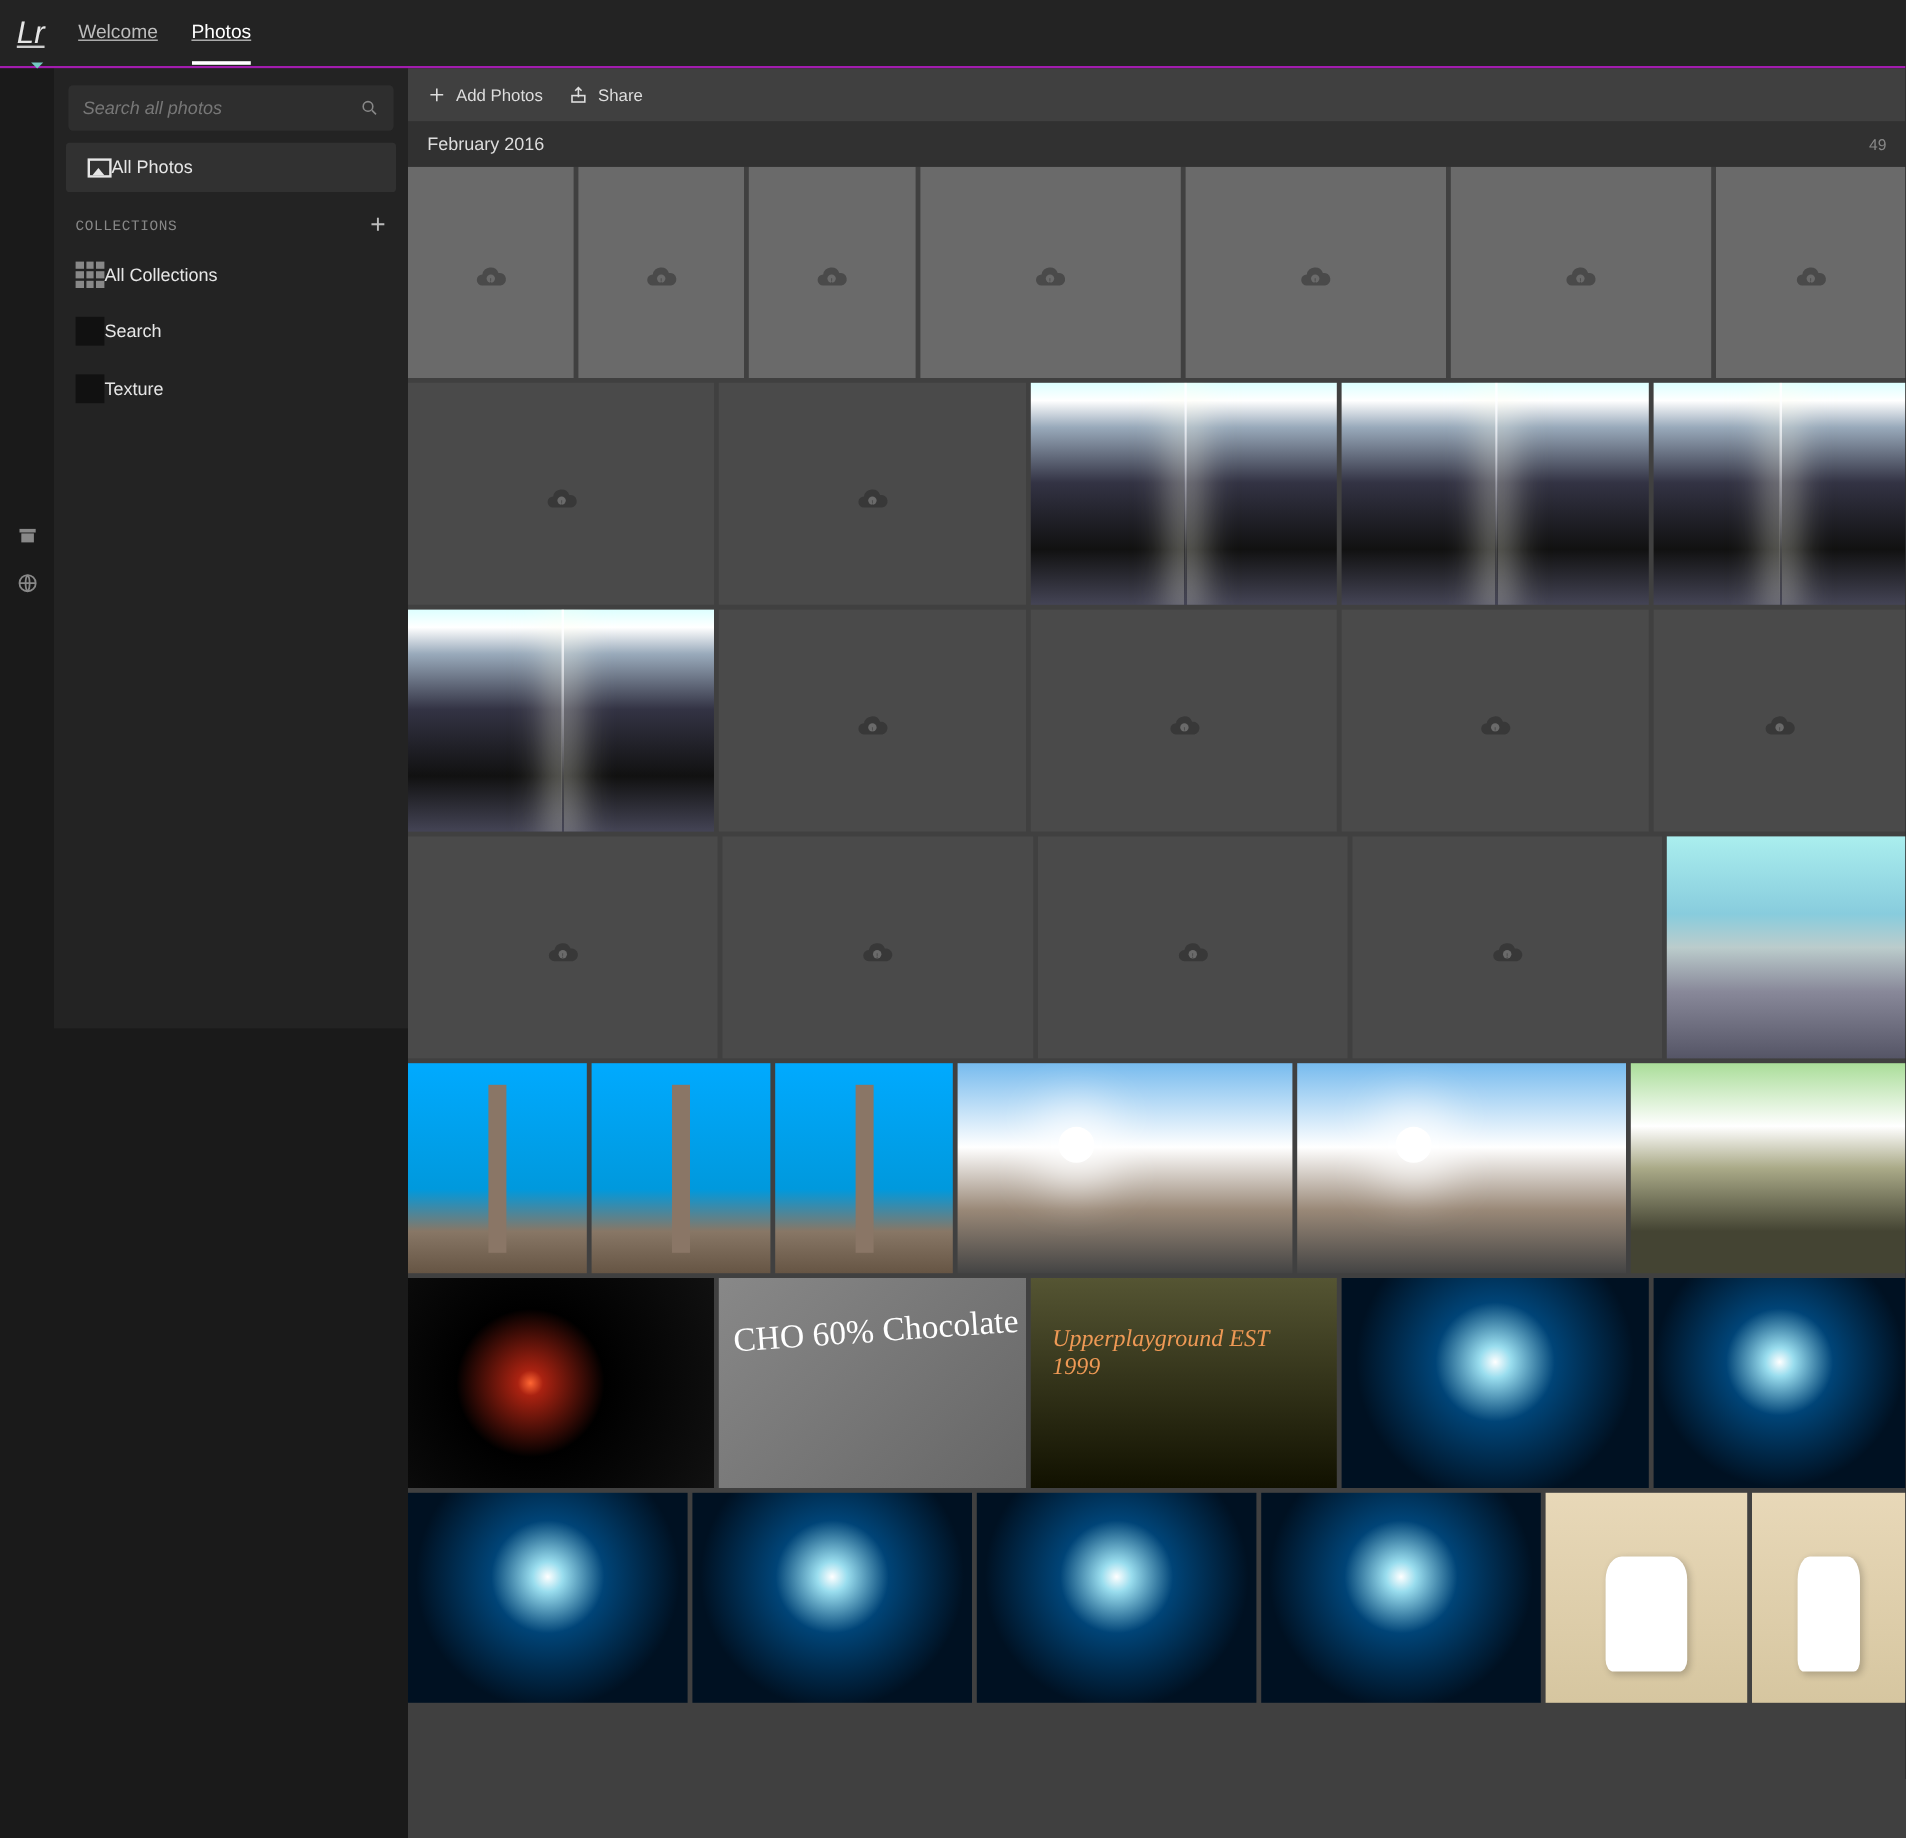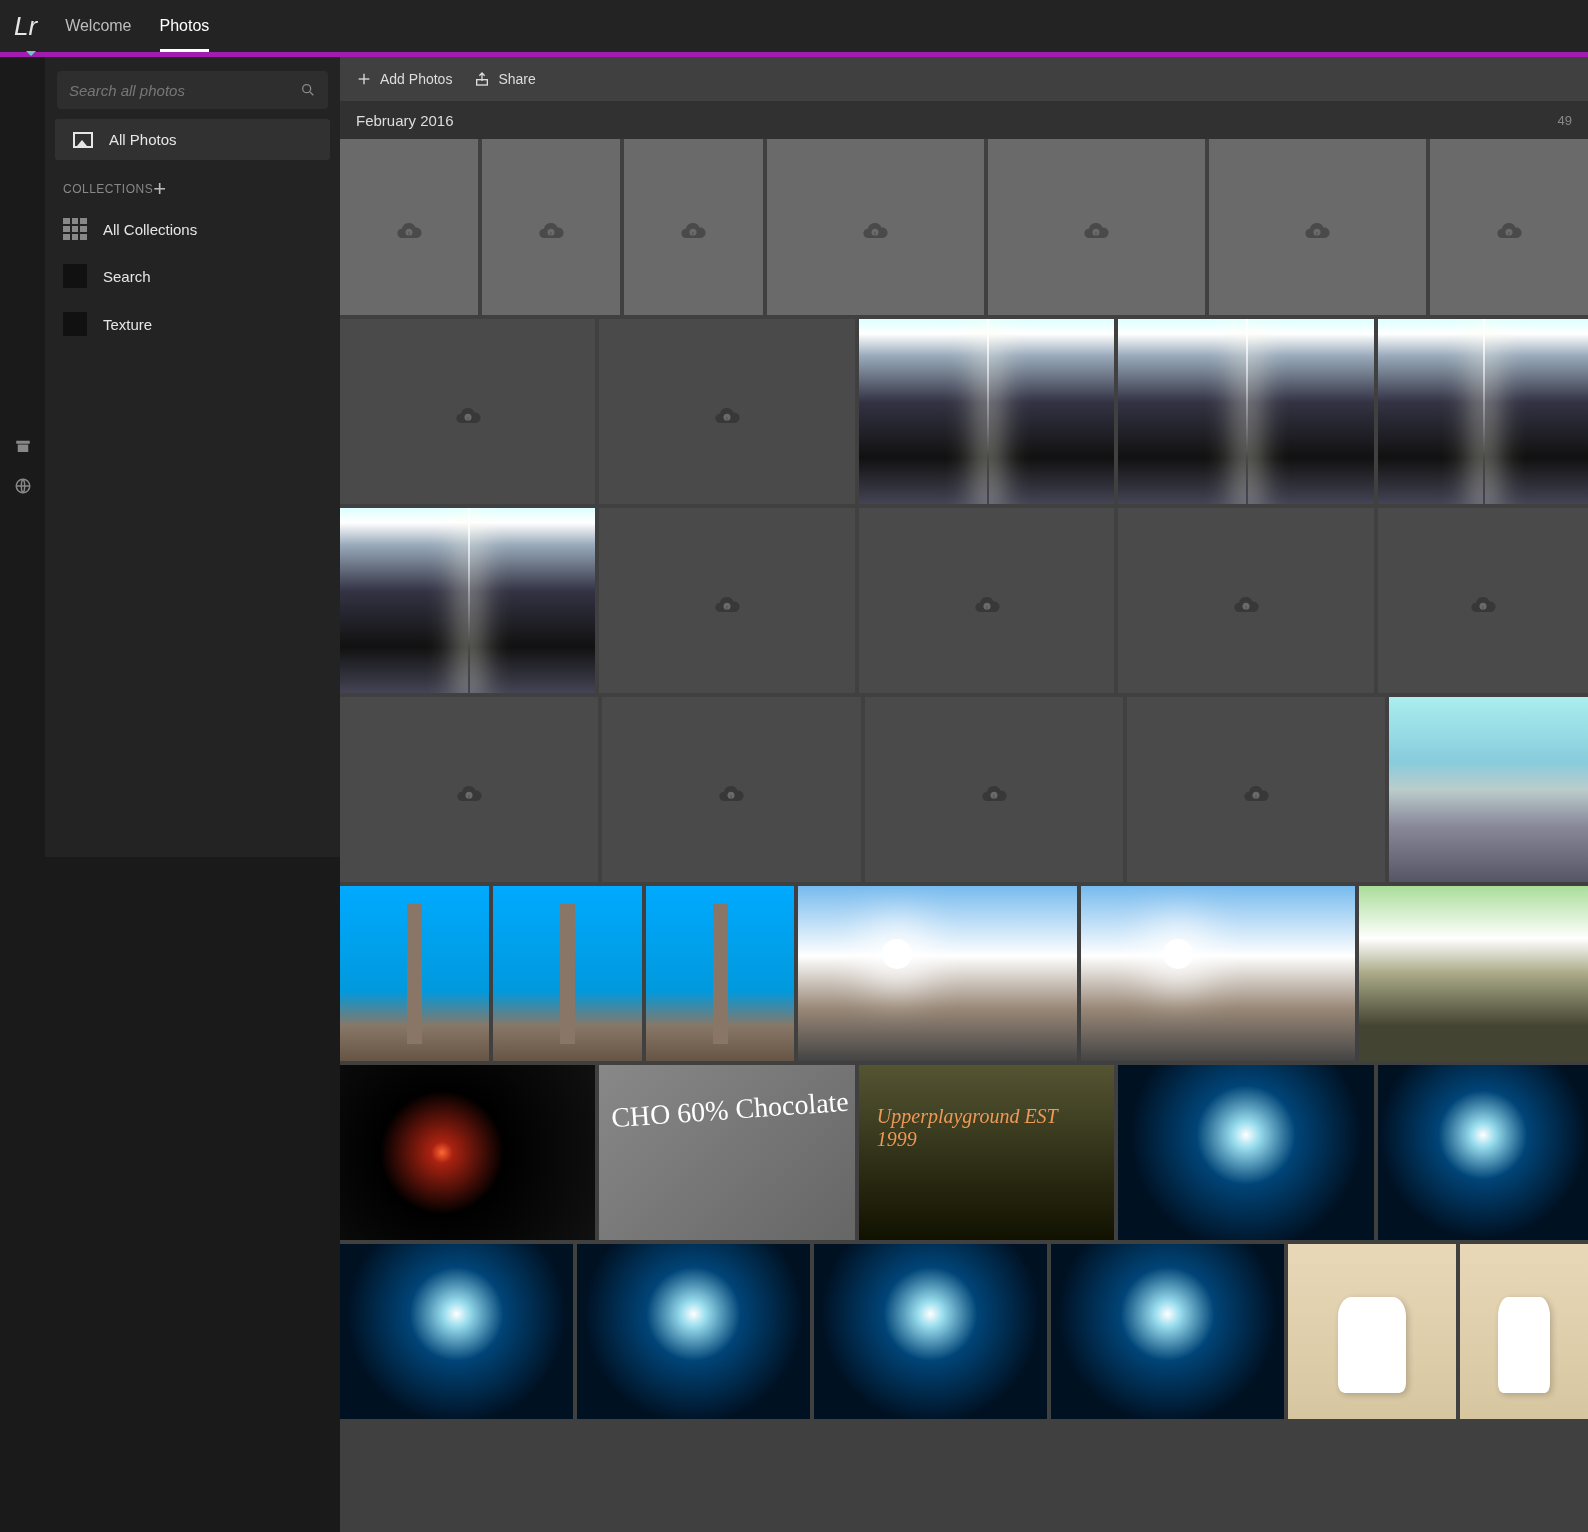--- a/index.html
+++ b/index.html
@@ -11,21 +11,22 @@
     overflow: hidden;
     width: 1588px;
     height: 1532px;
   }
   .topbar {
     height: 57px;
     background: #232323;
     display: flex;
     align-items: center;
     padding: 0 14px;
-    border-bottom: 5px solid #a21caf;
+    border-bottom: 2px solid #a21caf;
+    text-decoration: underline;
   }
   .logo {
     font-family: "Lucida Sans", sans-serif;
     font-style: italic;
     font-size: 26px;
     color: #e6e6e6;
     margin-right: 28px;
     position: relative;
   }
   .logo-caret {
@@ -92,21 +93,21 @@
     color: #ccc;
     font-style: italic;
     font-size: 15px;
   }
   .search-input::placeholder { color: #777; }
   .search-icon { width: 16px; height: 16px; color: #888; }
 
   .sb-item {
     display: flex;
     align-items: center;
-    gap: 16px;
+    gap: 0;
     padding: 12px 18px;
     cursor: pointer;
     font-size: 15px;
     color: #e6e6e6;
   }
   .sb-item.selected {
     background: #313131;
     margin: 0 10px;
     border-radius: 3px;
   }
@@ -135,27 +136,28 @@
     display: grid;
     grid-template-columns: repeat(3, 1fr);
     grid-template-rows: repeat(3, 1fr);
     gap: 2px;
     flex-shrink: 0;
   }
   .sb-grid-icon span { background: #888; }
 
   .sb-section-header {
     display: flex;
-    justify-content: flex-start;
+    justify-content: space-between;
     align-items: center;
     padding: 18px 18px 6px 18px;
     font-size: 12px;
     letter-spacing: 0.5px;
     color: #888;
     text-transform: uppercase;
+    font-family: Liberation Mono, monospace;
   }
   .plus-icon { font-size: 22px; color: #bbb; cursor: pointer; line-height: 1; }
 
   .main {
     flex: 1;
     background: #404040;
     display: flex;
     flex-direction: column;
     overflow: hidden;
   }

